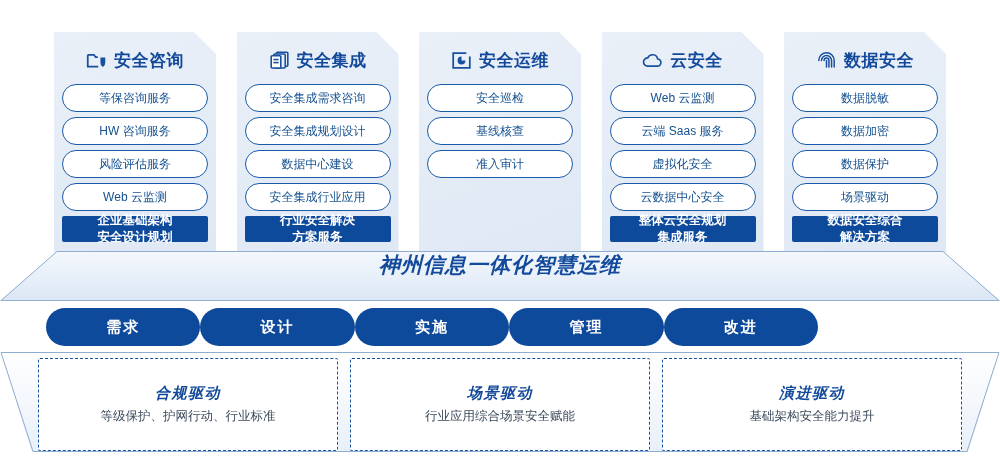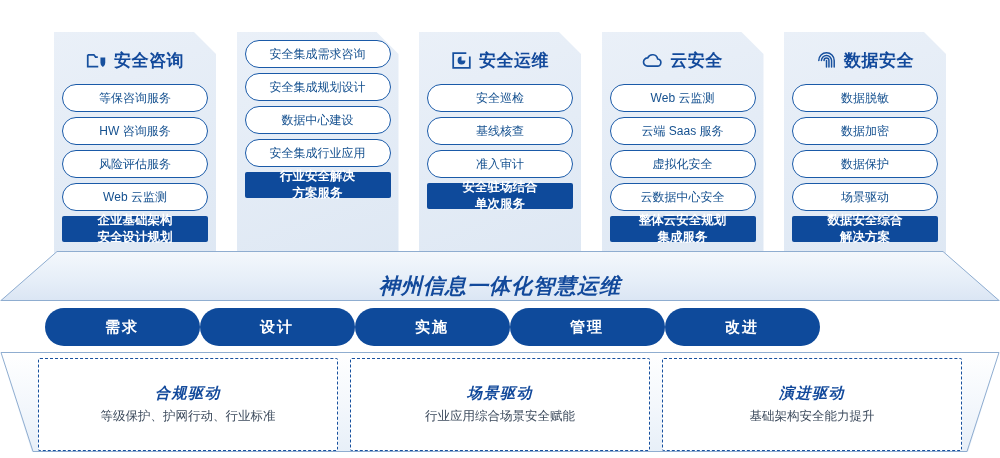--- a/index.html
+++ b/index.html
@@ -103,21 +103,21 @@
     position: absolute;
     left: 0;
     top: 251px;
     width: 1000px;
     height: 50px;
     background: linear-gradient(180deg, #f4f8fc 0%, #e6eef8 60%, #dbe6f4 100%);
     border-bottom: 1px solid #8aa8cc;
     -webkit-clip-path: polygon(57px 0, 943px 0, 1000px 100%, 0 100%);
     clip-path: polygon(57px 0, 943px 0, 1000px 100%, 0 100%);
     display: flex;
-    align-items: flex-end;
+    align-items: flex-start;
     justify-content: center;
   }
   #banner-edge {
     position: absolute;
     left: 0;
     top: 251px;
     width: 1000px;
     height: 50px;
     pointer-events: none;
   }
@@ -134,22 +134,22 @@
   }
 
   
   #pills {
     position: absolute;
     left: 0;
     top: 308px;
     width: 864px;
     height: 38px;
     display: flex;
-    justify-content: center;
-    padding: 0 26px;
+    justify-content: flex-start;
+    padding: 0 46px;
   }
   .pill {
     width: 155px;
     height: 38px;
     border-radius: 19px;
     background: #0e4a9b;
     color: #ffffff;
     font-size: 15px;
     font-weight: bold;
     letter-spacing: 2px;
@@ -232,20 +232,32 @@
       <div class="item">HW 咨询服务</div>
       <div class="item">风险评估服务</div>
       <div class="item">Web 云监测</div>
       <div class="item-summary">
         <span>企业基础架构</span>
         <span>安全设计规划</span>
       </div>
     </div>
 
     <div class="column">
+      <div class="col-head">
+        <span class="col-icon">
+          <svg viewBox="0 0 24 24" fill="none" stroke="#17509e" stroke-width="1.8">
+            <rect x="8.5" y="2.5" width="13" height="16" rx="1"></rect>
+            <rect x="5.5" y="4.5" width="13" height="16" rx="1" fill="#eaf0f8"></rect>
+            <rect x="2.5" y="6.5" width="11" height="14" rx="1" fill="#ffffff"></rect>
+            <rect x="5" y="10" width="6" height="1.8" fill="#17509e" stroke="none"></rect>
+            <rect x="5" y="13.5" width="6" height="1.8" fill="#17509e" stroke="none"></rect>
+          </svg>
+        </span>
+        <span class="col-title">安全集成</span>
+      </div>
       <div class="item">安全集成需求咨询</div>
       <div class="item">安全集成规划设计</div>
       <div class="item">数据中心建设</div>
       <div class="item">安全集成行业应用</div>
       <div class="item-summary">
         <span>行业安全解决</span>
         <span>方案服务</span>
       </div>
     </div>
 
@@ -255,24 +267,20 @@
           <svg viewBox="0 0 24 24" fill="none" stroke="#17509e" stroke-width="2">
             <path d="M21.5 7.5V20.5H2.5V3.5H17.5"></path>
             <path d="M12 7.5a4.5 4.5 0 1 0 4.5 4.5H12V7.5z" fill="#17509e" stroke="none"></path>
           </svg>
         </span>
         <span class="col-title">安全运维</span>
       </div>
       <div class="item">安全巡检</div>
       <div class="item">基线核查</div>
       <div class="item">准入审计</div>
-      <div class="item-summary">
-        <span>安全驻场结合</span>
-        <span>单次服务</span>
-      </div>
     </div>
 
     <div class="column">
       <div class="col-head">
         <span class="col-icon">
           <svg viewBox="0 0 24 24" fill="none" stroke="#17509e" stroke-width="1.9" stroke-linecap="round" stroke-linejoin="round">
             <path d="M6.4 18.5h11.1a4.1 4.1 0 0 0 .45-8.17 6 6 0 0 0-11.4-1.3A4.3 4.3 0 0 0 6.4 18.5z"></path>
           </svg>
         </span>
         <span class="col-title">云安全</span>

